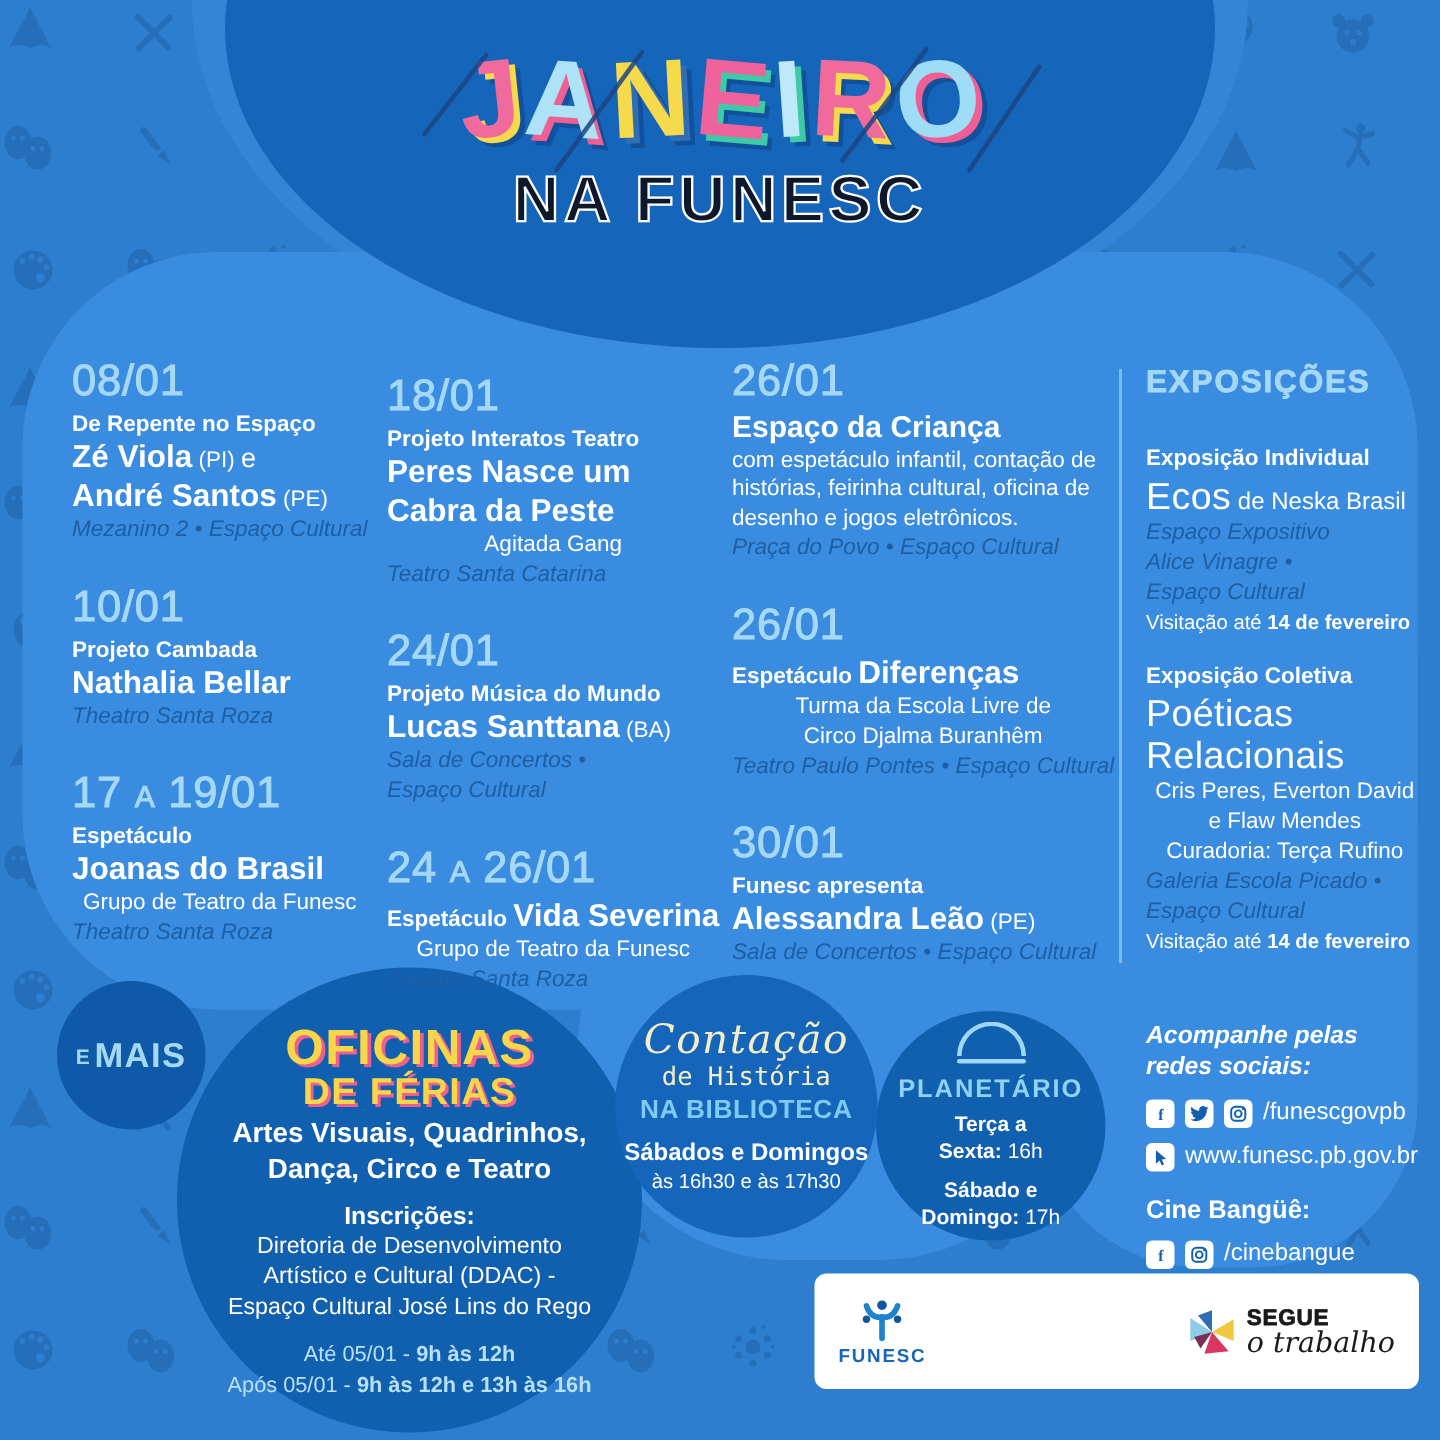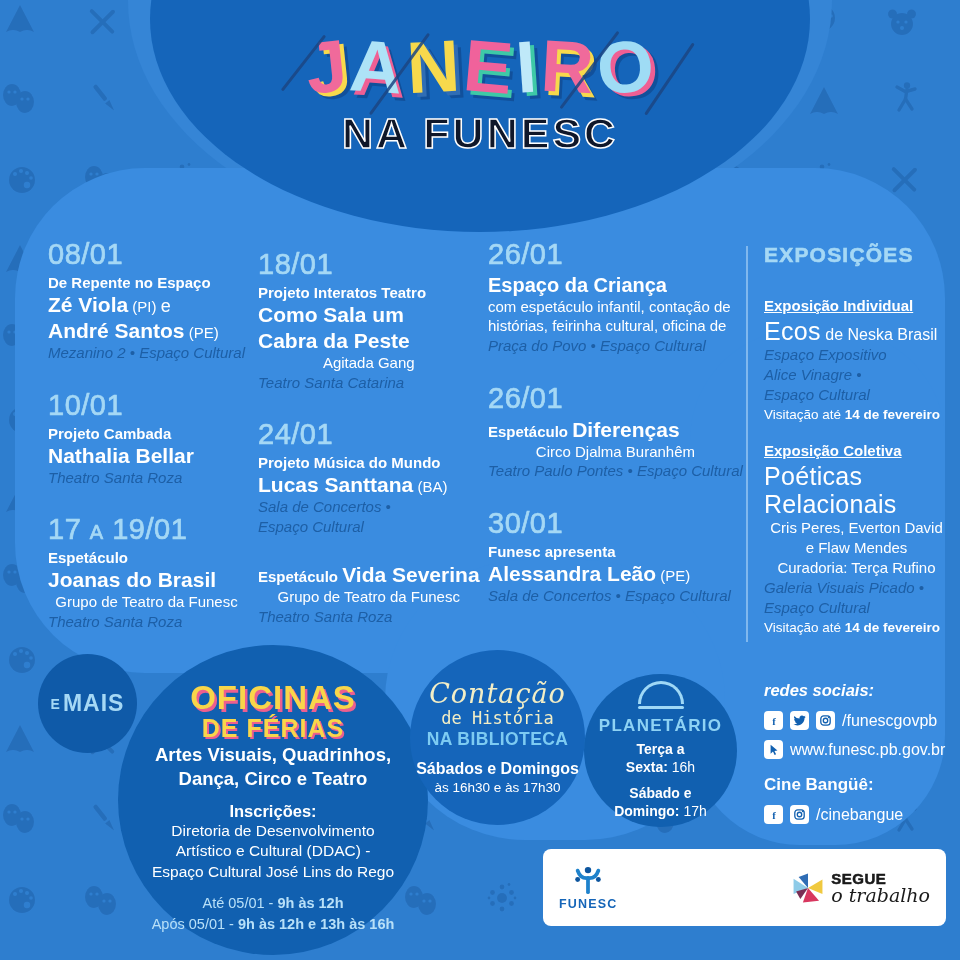--- a/index.html
+++ b/index.html
@@ -57,21 +57,21 @@
   .seg-b{font-weight:700;}
   .body-line{font-size:15px;line-height:1.3;white-space:nowrap;}
   .credit-line{font-size:15px;line-height:1.32;white-space:nowrap;text-align:center;}
   .venue-line{font-size:15px;font-style:italic;color:var(--venuec);line-height:1.32;white-space:nowrap;}
   .note-line{font-size:13.5px;margin-top:3px;white-space:nowrap;}
 
   .divider{position:absolute;left:746px;top:246px;width:2px;height:396px;background:rgba(215,238,255,.45);z-index:5;}
   .expo-col{position:absolute;left:764px;top:243px;width:185px;z-index:5;}
   .expo-head{font-size:21px;font-weight:700;color:var(--datec);letter-spacing:1.2px;margin-bottom:30px;-webkit-text-stroke:.6px var(--datec);}
   .expo-block{margin-bottom:20px;}
-  .expo-label{font-size:15px;font-weight:700;margin-bottom:3px;white-space:nowrap;text-decoration:underline;}
+  .expo-label{font-size:15px;font-weight:700;margin-bottom:3px;white-space:nowrap;}
   .expo-name-line{line-height:1.12;white-space:nowrap;}
 
   .circle{position:absolute;border-radius:50%;background:var(--dark);z-index:4;display:flex;flex-direction:column;align-items:center;justify-content:center;text-align:center;}
   .c-emais{left:38px;top:654px;width:99px;height:99px;background:var(--darker);}
   .emais-prefix{font-size:14px;font-weight:700;color:var(--datec);vertical-align:2px;margin-right:3px;}
   .emais-label{font-size:23px;font-weight:700;color:var(--datec);letter-spacing:1px;}
   .c-oficinas{left:118px;top:645px;width:310px;height:310px;justify-content:flex-start;padding-top:36px;box-sizing:border-box;}
   .of-t1{font-size:33px;font-weight:700;color:var(--yellow);letter-spacing:1px;line-height:1;text-shadow:2.5px 2.5px 0 var(--pink);}
   .of-t2{font-size:25px;font-weight:700;color:var(--yellow);letter-spacing:1px;line-height:1.15;text-shadow:2px 2px 0 var(--pink);}
   .of-subj{font-size:18.5px;font-weight:700;line-height:1.3;}
@@ -230,49 +230,52 @@
         <div class="kicker">Espetáculo</div>
         <div class="title-line"><span class="seg-tb">Joanas do Brasil</span></div>
         <div class="credit-line">Grupo de Teatro da Funesc</div>
         <div class="venue-line">Theatro Santa Roza</div>
       </div>
     </div>
   <div class="col col1">
       <div class="event">
         <div class="date">18/01</div>
         <div class="kicker">Projeto Interatos Teatro</div>
-        <div class="title-line"><span class="seg-tb">Como Sala um</span></div>
+        <div class="title-line"><span class="seg-tb">Peres Nasce um</span></div>
         <div class="title-line"><span class="seg-tb">Cabra da Peste</span></div>
         <div class="credit-line">Agitada Gang</div>
         <div class="venue-line">Teatro Santa Catarina</div>
       </div>
       <div class="event">
         <div class="date">24/01</div>
         <div class="kicker">Projeto Música do Mundo</div>
         <div class="title-line"><span class="seg-tb">Lucas Santtana</span><span class="seg-ts"> (BA)</span></div>
         <div class="venue-line">Sala de Concertos •</div>
         <div class="venue-line">Espaço Cultural</div>
       </div>
       <div class="event">
+        <div class="date">24 a 26/01</div>
         <div class="title-line"><span class="seg-tk">Espetáculo </span><span class="seg-tb">Vida Severina</span></div>
         <div class="credit-line">Grupo de Teatro da Funesc</div>
         <div class="venue-line">Theatro Santa Roza</div>
       </div>
     </div>
   <div class="col col2">
       <div class="event">
         <div class="date">26/01</div>
         <div class="title-line"><span class="seg-tb2">Espaço da Criança</span></div>
         <div class="body-line">com espetáculo infantil, contação de</div>
         <div class="body-line">histórias, feirinha cultural, oficina de</div>
+        <div class="body-line">desenho e jogos eletrônicos.</div>
         <div class="venue-line">Praça do Povo • Espaço Cultural</div>
       </div>
       <div class="event">
         <div class="date">26/01</div>
         <div class="title-line"><span class="seg-tk">Espetáculo </span><span class="seg-tb">Diferenças</span></div>
+        <div class="credit-line">Turma da Escola Livre de</div>
         <div class="credit-line">Circo Djalma Buranhêm</div>
         <div class="venue-line">Teatro Paulo Pontes • Espaço Cultural</div>
       </div>
       <div class="event">
         <div class="date">30/01</div>
         <div class="kicker">Funesc apresenta</div>
         <div class="title-line"><span class="seg-tb">Alessandra Leão</span><span class="seg-ts"> (PE)</span></div>
         <div class="venue-line">Sala de Concertos • Espaço Cultural</div>
       </div>
     </div>
@@ -289,21 +292,21 @@
           <div class="venue-line">Espaço Cultural</div>
           <div class="note-line"><span class="seg">Visitação até </span><span class="seg-b">14 de fevereiro</span></div>
         </div>
         <div class="expo-block">
           <div class="expo-label">Exposição Coletiva</div>
           <div class="expo-name-line"><span class="seg-xl">Poéticas</span></div>
           <div class="expo-name-line"><span class="seg-xl">Relacionais</span></div>
           <div class="credit-line">Cris Peres, Everton David</div>
           <div class="credit-line">e Flaw Mendes</div>
           <div class="credit-line">Curadoria: Terça Rufino</div>
-          <div class="venue-line">Galeria Visuais Picado •</div>
+          <div class="venue-line">Galeria Escola Picado •</div>
           <div class="venue-line">Espaço Cultural</div>
           <div class="note-line"><span class="seg">Visitação até </span><span class="seg-b">14 de fevereiro</span></div>
         </div>
       </div>
   </div>
 
   <div class="circle c-emais">
     <div>
       <span class="emais-prefix">E</span><span class="emais-label">MAIS</span>
     </div>
@@ -339,20 +342,21 @@
     <div class="pl-sched">
         <div class="sched-line"><span class="seg-b">Terça a</span></div>
         <div class="sched-line"><span class="seg-b">Sexta:</span><span class="seg"> 16h</span></div>
         <div class="sched-line"><span class="seg-b">Sábado e</span></div>
         <div class="sched-line"><span class="seg-b">Domingo:</span><span class="seg"> 17h</span></div>
       </div>
   </div>
 
   <div class="social">
     <div class="soc-intro">
+      <div>Acompanhe pelas</div>
       <div>redes sociais:</div>
     </div>
     <div class="soc-row">
       <span class="sicon">
           <svg width="13" height="13" viewBox="0 0 16 16">
             <text x="8.5" y="13" font-size="13" font-weight="bold" text-anchor="middle" fill="#1160b0" font-family="Liberation Serif, serif">f</text>
           </svg>
         </span>
       <span class="sicon">
           <svg width="13" height="13" viewBox="0 0 24 24">

